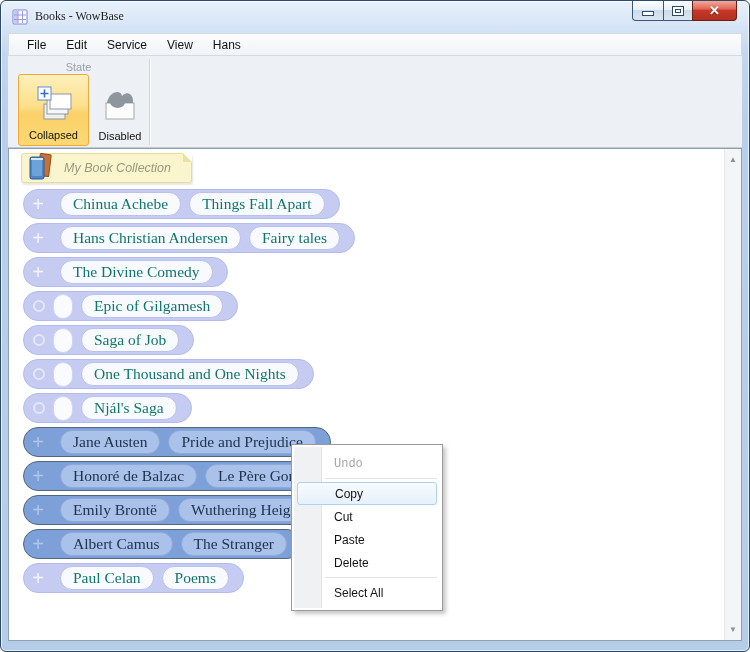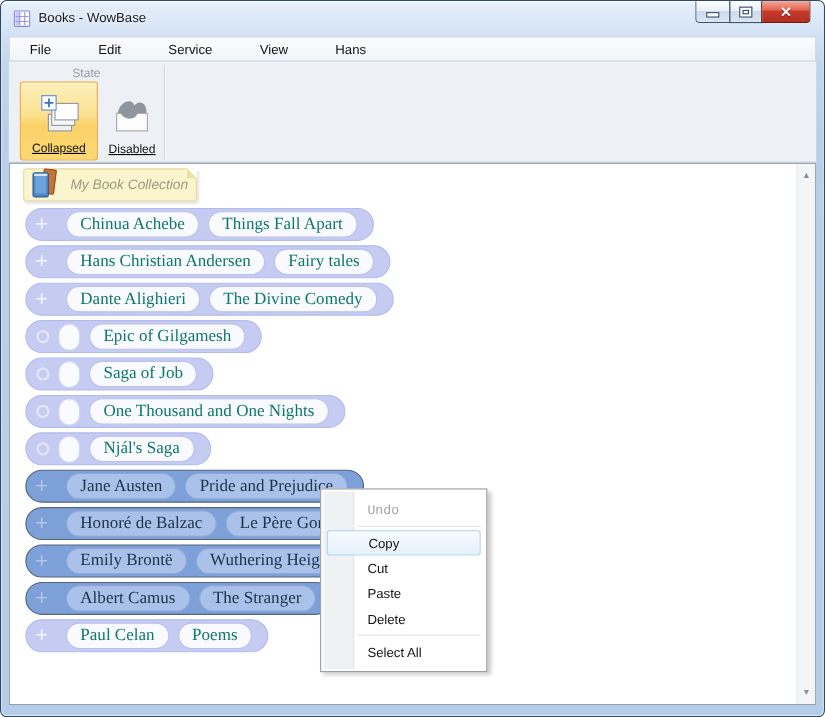--- a/index.html
+++ b/index.html
@@ -4,59 +4,59 @@
 <style>
   * { margin:0; padding:0; box-sizing:border-box; }
   html,body { width:750px; height:652px; background:#fff; font-family:"Liberation Sans",sans-serif; }
 
   .window { position:relative; width:750px; height:652px; overflow:hidden;
     border:1px solid #2f4a68; border-radius:6px;
     background:linear-gradient(180deg,#e8f1fc 0,#d4e3f5 28px,#c2d6ee 55px,#b9cfe9 120px,#b5cde9 100%);
     box-shadow:inset 0 0 0 1px rgba(255,255,255,.65); }
 
   
-  .titlebar { position:absolute; left:0; top:0; right:0; height:32px; }
+  .titlebar { position:absolute; left:0; top:0; right:0; height:32px;font-family:Liberation Serif, serif; }
   .app-icon { position:absolute; left:11px; top:8px; width:16px; height:16px; }
   .win-title { position:absolute; left:34px; top:8px; font-size:12px; color:#1c1c1c; text-shadow:0 0 6px #fff; }
   .winbtns { position:absolute; top:0; right:12px; display:flex; }
   .wbtn { height:20px; border:1px solid #3c5673; border-top:none; display:flex; align-items:center; justify-content:center;
     background:linear-gradient(180deg,#fdfeff 0%,#e8f0f8 45%,#ccdaea 50%,#dbe6f2 100%); margin-left:-1px; }
   .wbtn.min { width:32px; border-radius:0 0 0 4px; }
   .wbtn.max { width:30px; }
   .wbtn.close { width:45px; border-radius:0 0 4px 0;
     background:linear-gradient(180deg,#f4a798 0%,#e36a57 40%,#c6392a 50%,#b12f20 100%); border-color:#6e1d13; }
   .glyph-min { width:12px; height:5px; background:#fff; border:1px solid #2e4a66; margin-top:6px; }
   .glyph-max { width:12px; height:10px; background:#fff; border:1px solid #2e4a66; position:relative; }
   .glyph-max::after { content:""; position:absolute; left:2px; top:2px; right:2px; bottom:2px; border:1px solid #2e4a66; }
   .glyph-x { color:#fff; font-size:13px; font-weight:bold; text-shadow:0 1px 1px rgba(0,0,0,.45); line-height:18px; }
 
   
   .menubar { position:absolute; left:7px; right:7px; top:32px; height:23px;
-    background:linear-gradient(180deg,#fbfcfd,#f0f3f8); border:1px solid #d6dbe2; display:flex; align-items:center; padding-left:8px;gap:23px; }
+    background:linear-gradient(180deg,#fbfcfd,#f0f3f8); border:1px solid #d6dbe2; display:flex; align-items:center; padding-left:8px; }
   .menubar .m { font-size:12px; color:#111; padding:3px 10px; }
 
   
   .ribbon { position:absolute; left:7px; right:7px; top:55px; height:92px; background:#edf0f5; border-bottom:1px solid #c4c9d0; }
   .group-label { position:absolute; left:0; top:5px; width:141px; text-align:center; font-size:11px; color:#9aa0a8; }
   .group-divider { position:absolute; left:141px; top:3px; bottom:2px; width:1px; background:#d3d7dd; box-shadow:1px 0 0 #fafbfc; }
-  .tool-btn { position:absolute; top:18px; height:72px; display:flex; flex-direction:column; align-items:center; justify-content:flex-end; padding-bottom:4px; border-radius:3px;text-decoration:underline; }
+  .tool-btn { position:absolute; top:18px; height:72px; display:flex; flex-direction:column; align-items:center; justify-content:flex-end; padding-bottom:4px; border-radius:3px; }
   .tool-btn .lbl { font-size:11px; color:#111; margin-top:3px; }
   .btn-collapsed { left:10px; width:71px; border:1px solid #edaa3c;
     background:linear-gradient(180deg,#fdf0bd 0%,#fcdf8a 45%,#fbd169 55%,#fbd873 100%); }
   .btn-disabled { left:84px; width:56px; }
   .tool-ic { width:38px; height:42px; }
 
   
   .content { position:absolute; left:7px; right:7px; top:147px; bottom:10px; background:#fff; border:1px solid #8fa0b2; overflow:hidden; }
   .scrollbar { position:absolute; right:0; top:0; bottom:0; width:17px; background:#f4f5f6; border-left:1px solid #e7e9eb; }
   .sb-arrow { position:absolute; left:0; width:100%; height:17px; display:flex; align-items:center; justify-content:center; color:#8b9097; font-size:8px; }
   .sb-up { top:2px; } .sb-down { bottom:2px; }
 
   
-  .note { position:absolute; left:12px; top:4px; width:158px; height:30px; background:#fbf5cd; border:1px solid #e6dca2;
+  .note { position:absolute; left:12px; top:4px; width:171px; height:30px; background:#fbf5cd; border:1px solid #e6dca2;
     border-radius:3px; box-shadow:1px 2px 2px rgba(0,0,0,.10); }
   .note::after { content:""; position:absolute; top:-1px; right:-1px; width:0; height:0;
     border-top:9px solid #fff; border-left:9px solid #ece1a4; }
   .note .books-ic { position:absolute; left:4px; top:-3px; width:30px; height:32px; }
   .note .ntxt { position:absolute; left:42px; top:7px; font-size:12.5px; font-style:italic; color:#9c997d; }
 
   
   .list { position:absolute; left:0; top:40px; }
   .row { display:flex; align-items:center; height:30px; margin:0 0 4px 14px; border-radius:15px;
     background:#c5cbf1; border:1px solid #b3bbee; padding-right:14px; width:fit-content; }
@@ -157,21 +157,20 @@
       </div>
 
       <div class="row">
         <span class="plus">+</span>
         <span class="pill">Hans Christian Andersen</span>
         <span class="pill">Fairy tales</span>
       </div>
 
       <div class="row">
         <span class="plus">+</span>
-        <span class="pill">Dante Alighieri</span>
         <span class="pill">The Divine Comedy</span>
       </div>
 
       <div class="row">
         <span class="circ"></span>
         <span class="capsule"></span>
         <span class="pill">Epic of Gilgamesh</span>
       </div>
 
       <div class="row">

